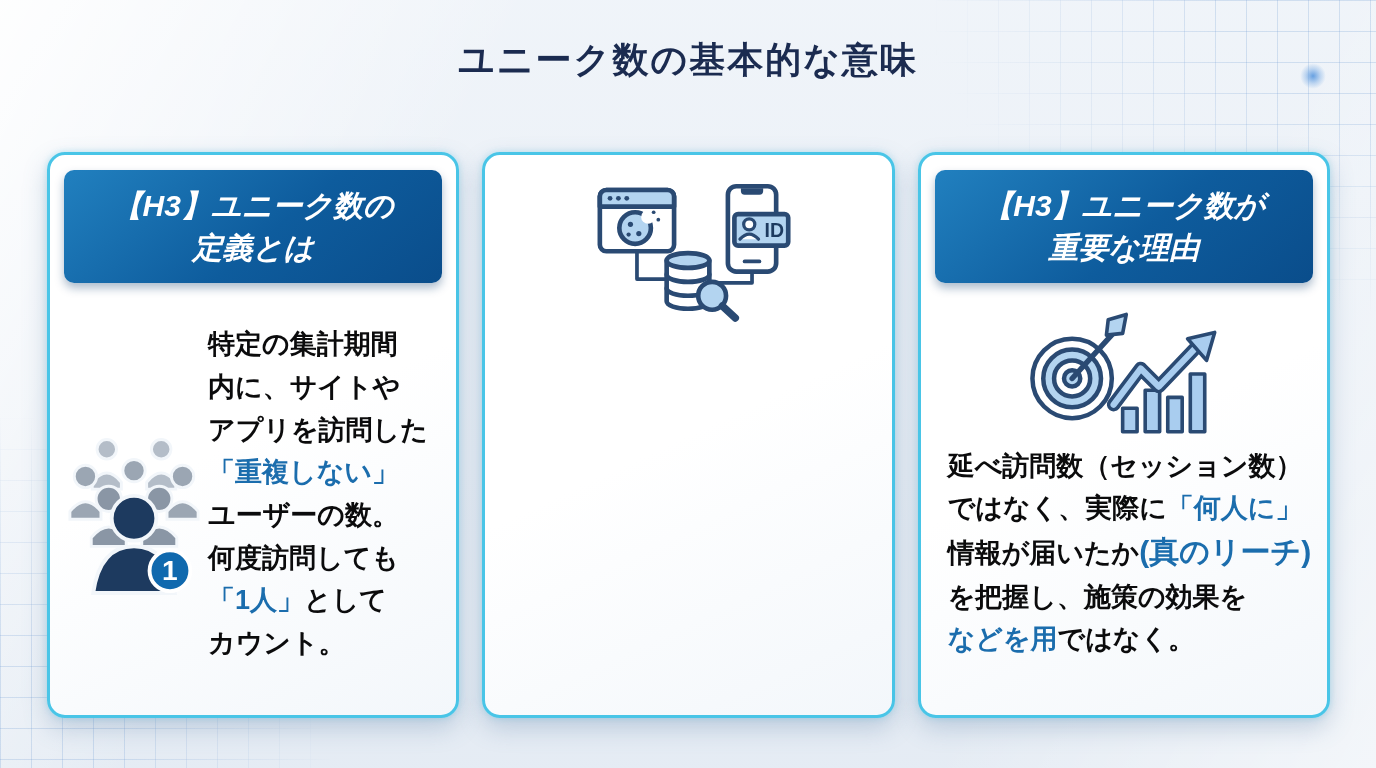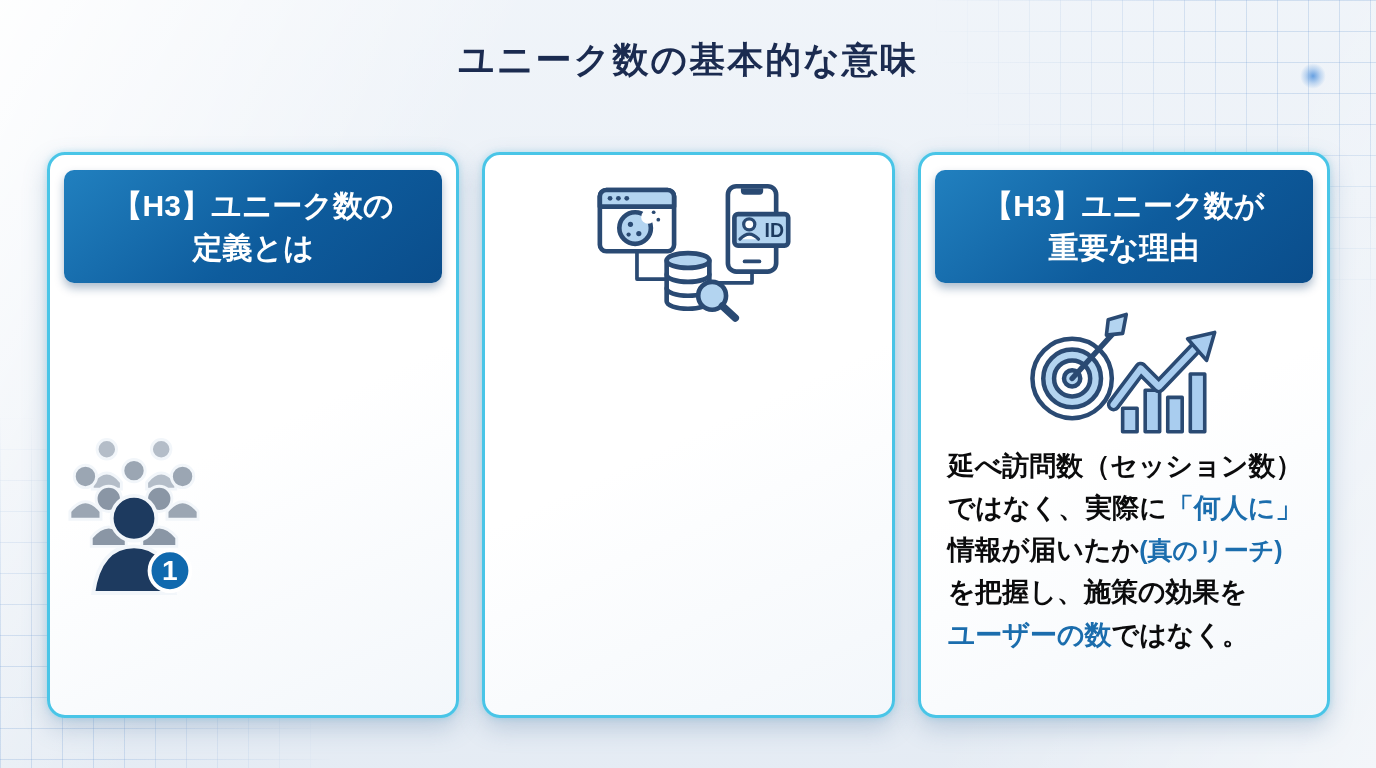--- a/index.html
+++ b/index.html
@@ -68,34 +68,35 @@
     text-align:center;
     background:linear-gradient(140deg, #2180bf 0%, #0e5c9d 55%, #0a4d8b 100%);
     color:#ffffff;
     font-size:30px;
     font-weight:800;
     line-height:1.4;
     border-radius:10px;
     white-space:pre;
     box-shadow:0 5px 10px rgba(15,60,110,0.35);
     padding:6px 12px;
+    font-style:italic;
   }
   .card-body { flex:1; display:flex; }
   .body-row { flex-direction:row; align-items:center; padding:4px 10px 14px 16px; }
   .body-col { flex-direction:column; align-items:center; }
   .text {
     font-weight:800;
     color:#0b0b0c;
     white-space:pre;
   }
   .text-def  { font-size:27px; line-height:1.58; margin-left:6px; }
   .text-meas { font-size:28px; line-height:1.52; align-self:flex-start; margin:10px 0 0 36px; }
   .text-imp  { font-size:27px; line-height:1.56; align-self:flex-start; margin:8px 0 0 27px; }
   .hl { color:#1b6dad; }
-  .sm { font-size:25px; }
+  .sm { font-size:30px; }
   .icon-people { width:136px; flex-shrink:0; margin-top:36px; }
   .icon-measure { width:232px; margin-top:22px; }
   .icon-target { width:212px; margin-top:26px; }
 </style>
 </head>
 <body>
 
 <div class="bg-sheen"></div>
 <div class="grid grid-tr"></div>
 <div class="grid grid-bl"></div>
@@ -132,20 +133,28 @@
         </g>
         <g>
           <circle cx="70" cy="97" r="23" fill="#1d3a5f" stroke="#f2f6fa" stroke-width="4"></circle>
           <path d="M28 174 q7 -48 42 -48 q35 0 42 48 z" fill="#1d3a5f" stroke="#f2f6fa" stroke-width="4"></path>
         </g>
         <g>
           <circle cx="107" cy="151" r="21" fill="#1069ae" stroke="#ffffff" stroke-width="4"></circle>
           <text x="107" y="161" text-anchor="middle" font-size="29" font-weight="bold" fill="#ffffff">1</text>
         </g>
       </svg>
+      <p class="text text-def"><span>特定の集計期間
+内に、サイトや
+アプリを訪問した
+</span><span class="hl">「重複しない」</span><span>
+ユーザーの数。
+何度訪問しても
+</span><span class="hl">「1人」</span><span>として
+カウント。</span></p>
     </div>
   </section>
 
   <section class="card">
     <div class="card-body body-col">
       <svg class="icon-measure" viewBox="0 0 250 162">
         <g stroke="#2a4a73" stroke-width="5" stroke-linejoin="round" stroke-linecap="round">
 
           <path d="M70 80 v30 h30" fill="none" stroke-width="4"></path>
           <path d="M194 102 v12 h-38" fill="none" stroke-width="4"></path>
@@ -218,17 +227,17 @@
             <polyline points="106,106 136,66 156,86 198,42" fill="none" stroke="#2a4a73" stroke-width="15"></polyline>
             <polyline points="106,106 136,66 156,86 198,42" fill="none" stroke="#a9cdef" stroke-width="7"></polyline>
             <polygon points="188,33 218,26 209,57" fill="#a9cdef" stroke="#2a4a73" stroke-width="4"></polygon>
           </g>
         </g>
       </svg>
       <p class="text text-imp"><span>延べ訪問数（セッション数）
 ではなく、実際に</span><span class="hl">「何人に」</span><span>
 情報が届いたか</span><span class="hl sm">(真のリーチ)</span><span>
 を把握し、施策の効果を
-</span><span class="hl">ユーザーの数</span><span>ではなく。</span></p>
+</span><span class="hl">などを用</span><span>ではなく。</span></p>
     </div>
   </section>
 
 </div>
 
 </body></html>

